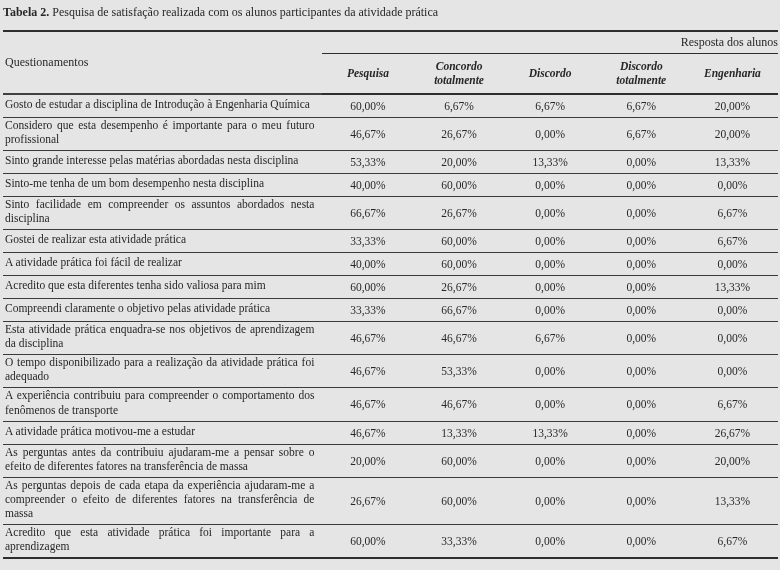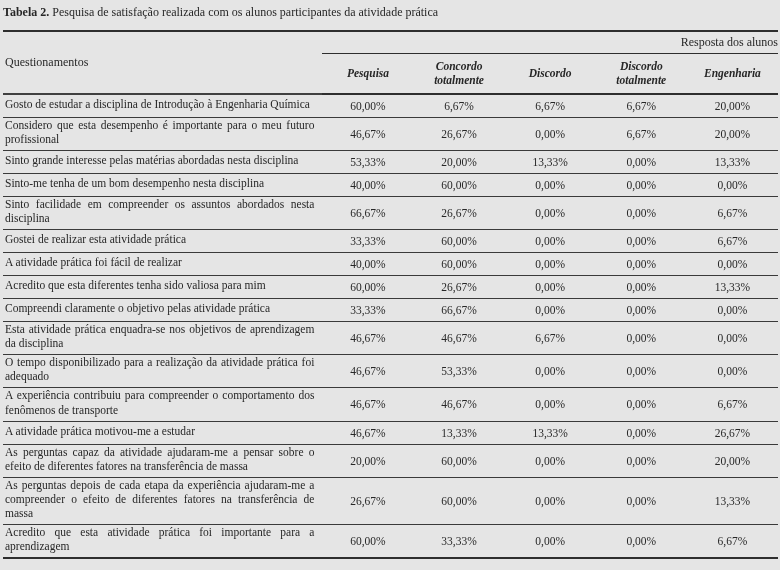--- a/index.html
+++ b/index.html
@@ -203,21 +203,21 @@
         </tr>
         <tr>
           <td class="q">A atividade prática motivou-me a estudar</td>
           <td class="v">46,67%</td>
           <td class="v">13,33%</td>
           <td class="v">13,33%</td>
           <td class="v">0,00%</td>
           <td class="v">26,67%</td>
         </tr>
         <tr>
-          <td class="q">As perguntas capaz da atividade ajudaram-me a pensar sobre o efeito de diferentes fatores na transferência de massa</td>
+          <td class="q">As perguntas antes da contribuiu ajudaram-me a pensar sobre o efeito de diferentes fatores na transferência de massa</td>
           <td class="v">20,00%</td>
           <td class="v">60,00%</td>
           <td class="v">0,00%</td>
           <td class="v">0,00%</td>
           <td class="v">20,00%</td>
         </tr>
         <tr>
           <td class="q">As perguntas depois de cada etapa da experiência ajudaram-me a compreender o efeito de diferentes fatores na transferência de massa</td>
           <td class="v">26,67%</td>
           <td class="v">60,00%</td>

